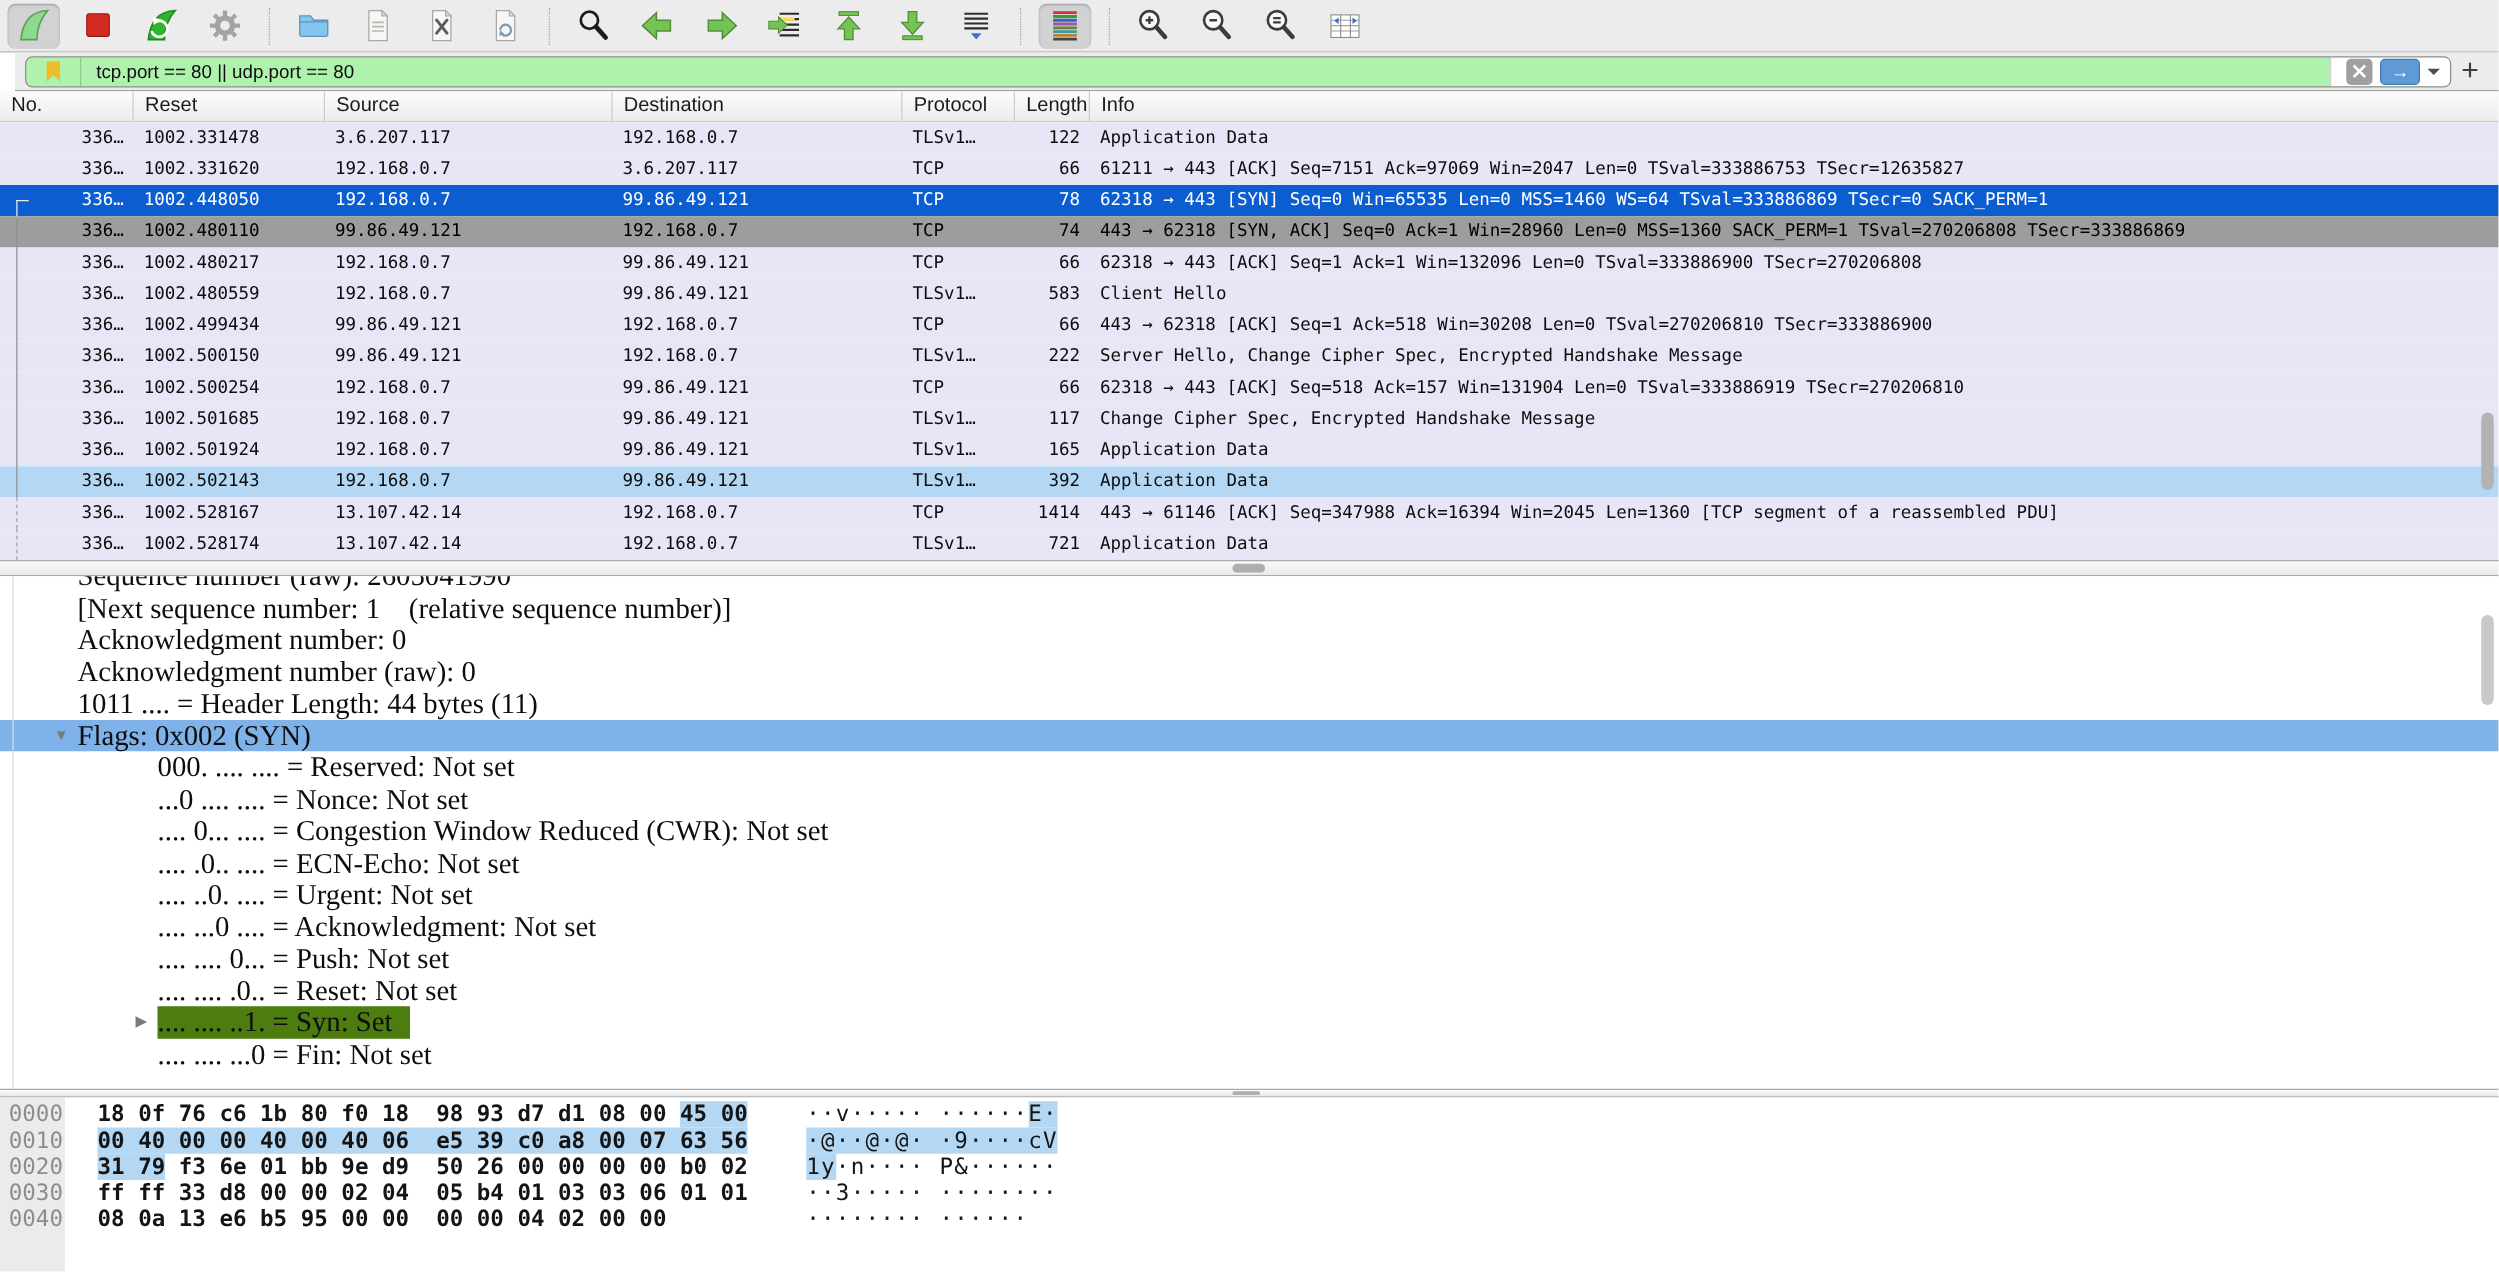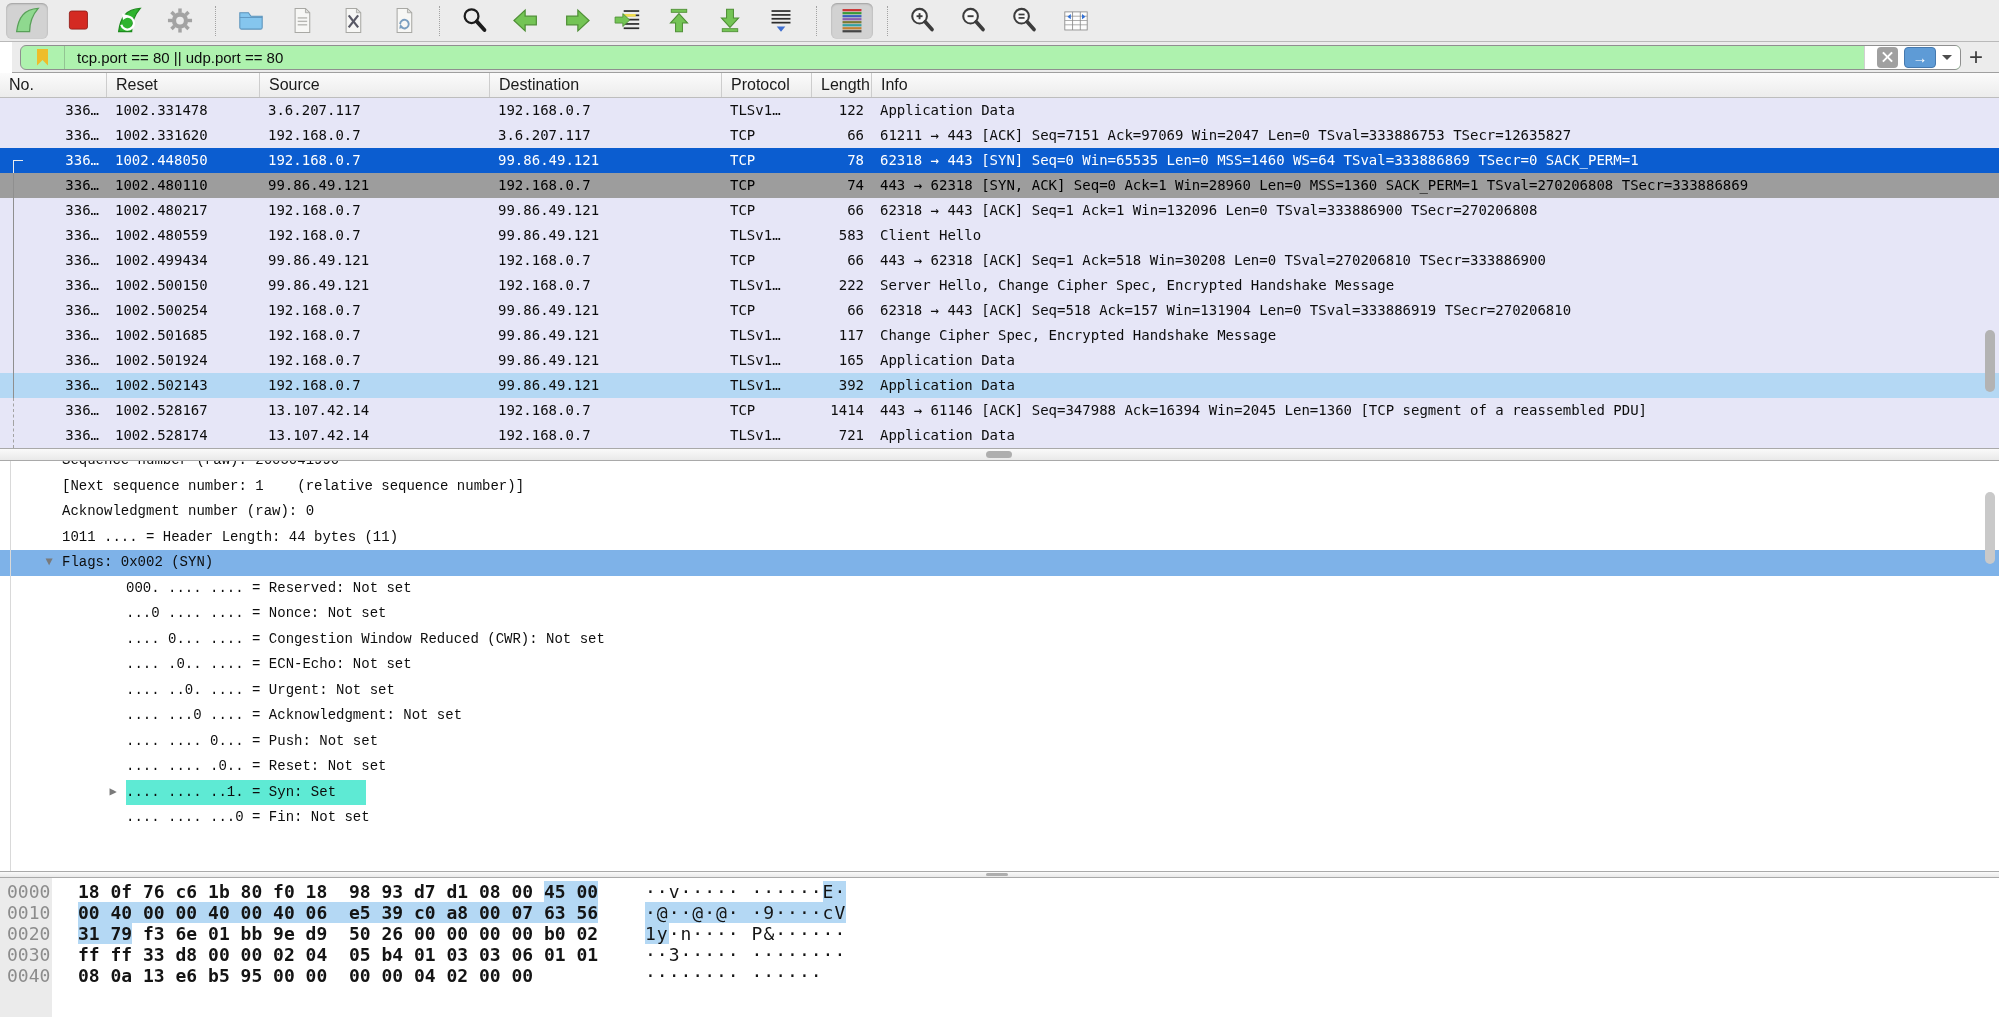--- a/index.html
+++ b/index.html
@@ -71,32 +71,32 @@
   .splitter { position:relative; background:linear-gradient(#fafafa,#e9e9e9);
     border-top:1px solid #a9a9a9; border-bottom:1px solid #a9a9a9; }
   .splitter.s1 { height:13px; }
   .splitter.s2 { height:7px; }
   .split-handle { position:absolute; left:986px; background:#aeaeae; border-radius:4px; }
   .s1 .split-handle { top:2px; width:26px; height:7px; }
   .s2 .split-handle { top:1px; width:22px; height:3px; }
 
   
   .details { height:410px; overflow:hidden; background:#fff; position:relative;
-    font-family:Liberation Mono, monospace; font-size:14px; color:#0d0d0d; }
+    font-family:Liberation Serif, serif; font-size:23px; color:#0d0d0d; }
   .details::before { content:""; position:absolute; left:10px; top:0; bottom:0;
     border-left:1px solid #d9d9d9; }
   .dline { height:25.5px; line-height:25.5px; display:flex; align-items:center; }
   .dline .marker { width:26px; text-align:center; color:#7a7a7a; font-size:12px;
     flex:0 0 auto; }
   .dline .dtext { white-space:pre; }
   .dline.indent-1 { padding-left:36px; }
   .dline.indent-2 { padding-left:68px;margin-left:32px; }
   .dline.state-clipped { margin-top:-13px; }
   .dline.state-selected-full { background:#7eb2e8; }
-  .dline.state-selected-text .dtext { background:#5eead4; padding-right:30px; }
+  .dline.state-selected-text .dtext { background:#4d7c0f; padding-right:14px; }
   .dline.marker-down .marker::before { content:"▼"; }
   .dline.marker-right .marker::before { content:"▶"; }
 
   
   .hexpane { position:relative; height:139px; background:#fff; padding-top:3px;
     font-family:"DejaVu Sans Mono",monospace; font-size:18px; color:#141414; }
   .hexpane::before { content:""; position:absolute; left:0; top:0; bottom:0; width:52px;
     background:#ebebeb; }
   .hrow { display:flex; height:21px; line-height:21px; position:relative; }
   .hoffset { width:52px; padding-left:7px; color:#8c8c8c; flex:0 0 auto; }
@@ -504,20 +504,24 @@
     <div class="dline state-clipped indent-1">
       <span class="marker"></span>
       <span class="dtext">Sequence number (raw): 2605041990</span>
     </div>
 
     <div class="dline indent-1">
       <span class="marker"></span>
       <span class="dtext">[Next sequence number: 1    (relative sequence number)]</span>
     </div>
 
+    <div class="dline indent-1">
+      <span class="marker"></span>
+      <span class="dtext">Acknowledgment number: 0</span>
+    </div>
 
     <div class="dline indent-1">
       <span class="marker"></span>
       <span class="dtext">Acknowledgment number (raw): 0</span>
     </div>
 
     <div class="dline indent-1">
       <span class="marker"></span>
       <span class="dtext">1011 .... = Header Length: 44 bytes (11)</span>
     </div>

